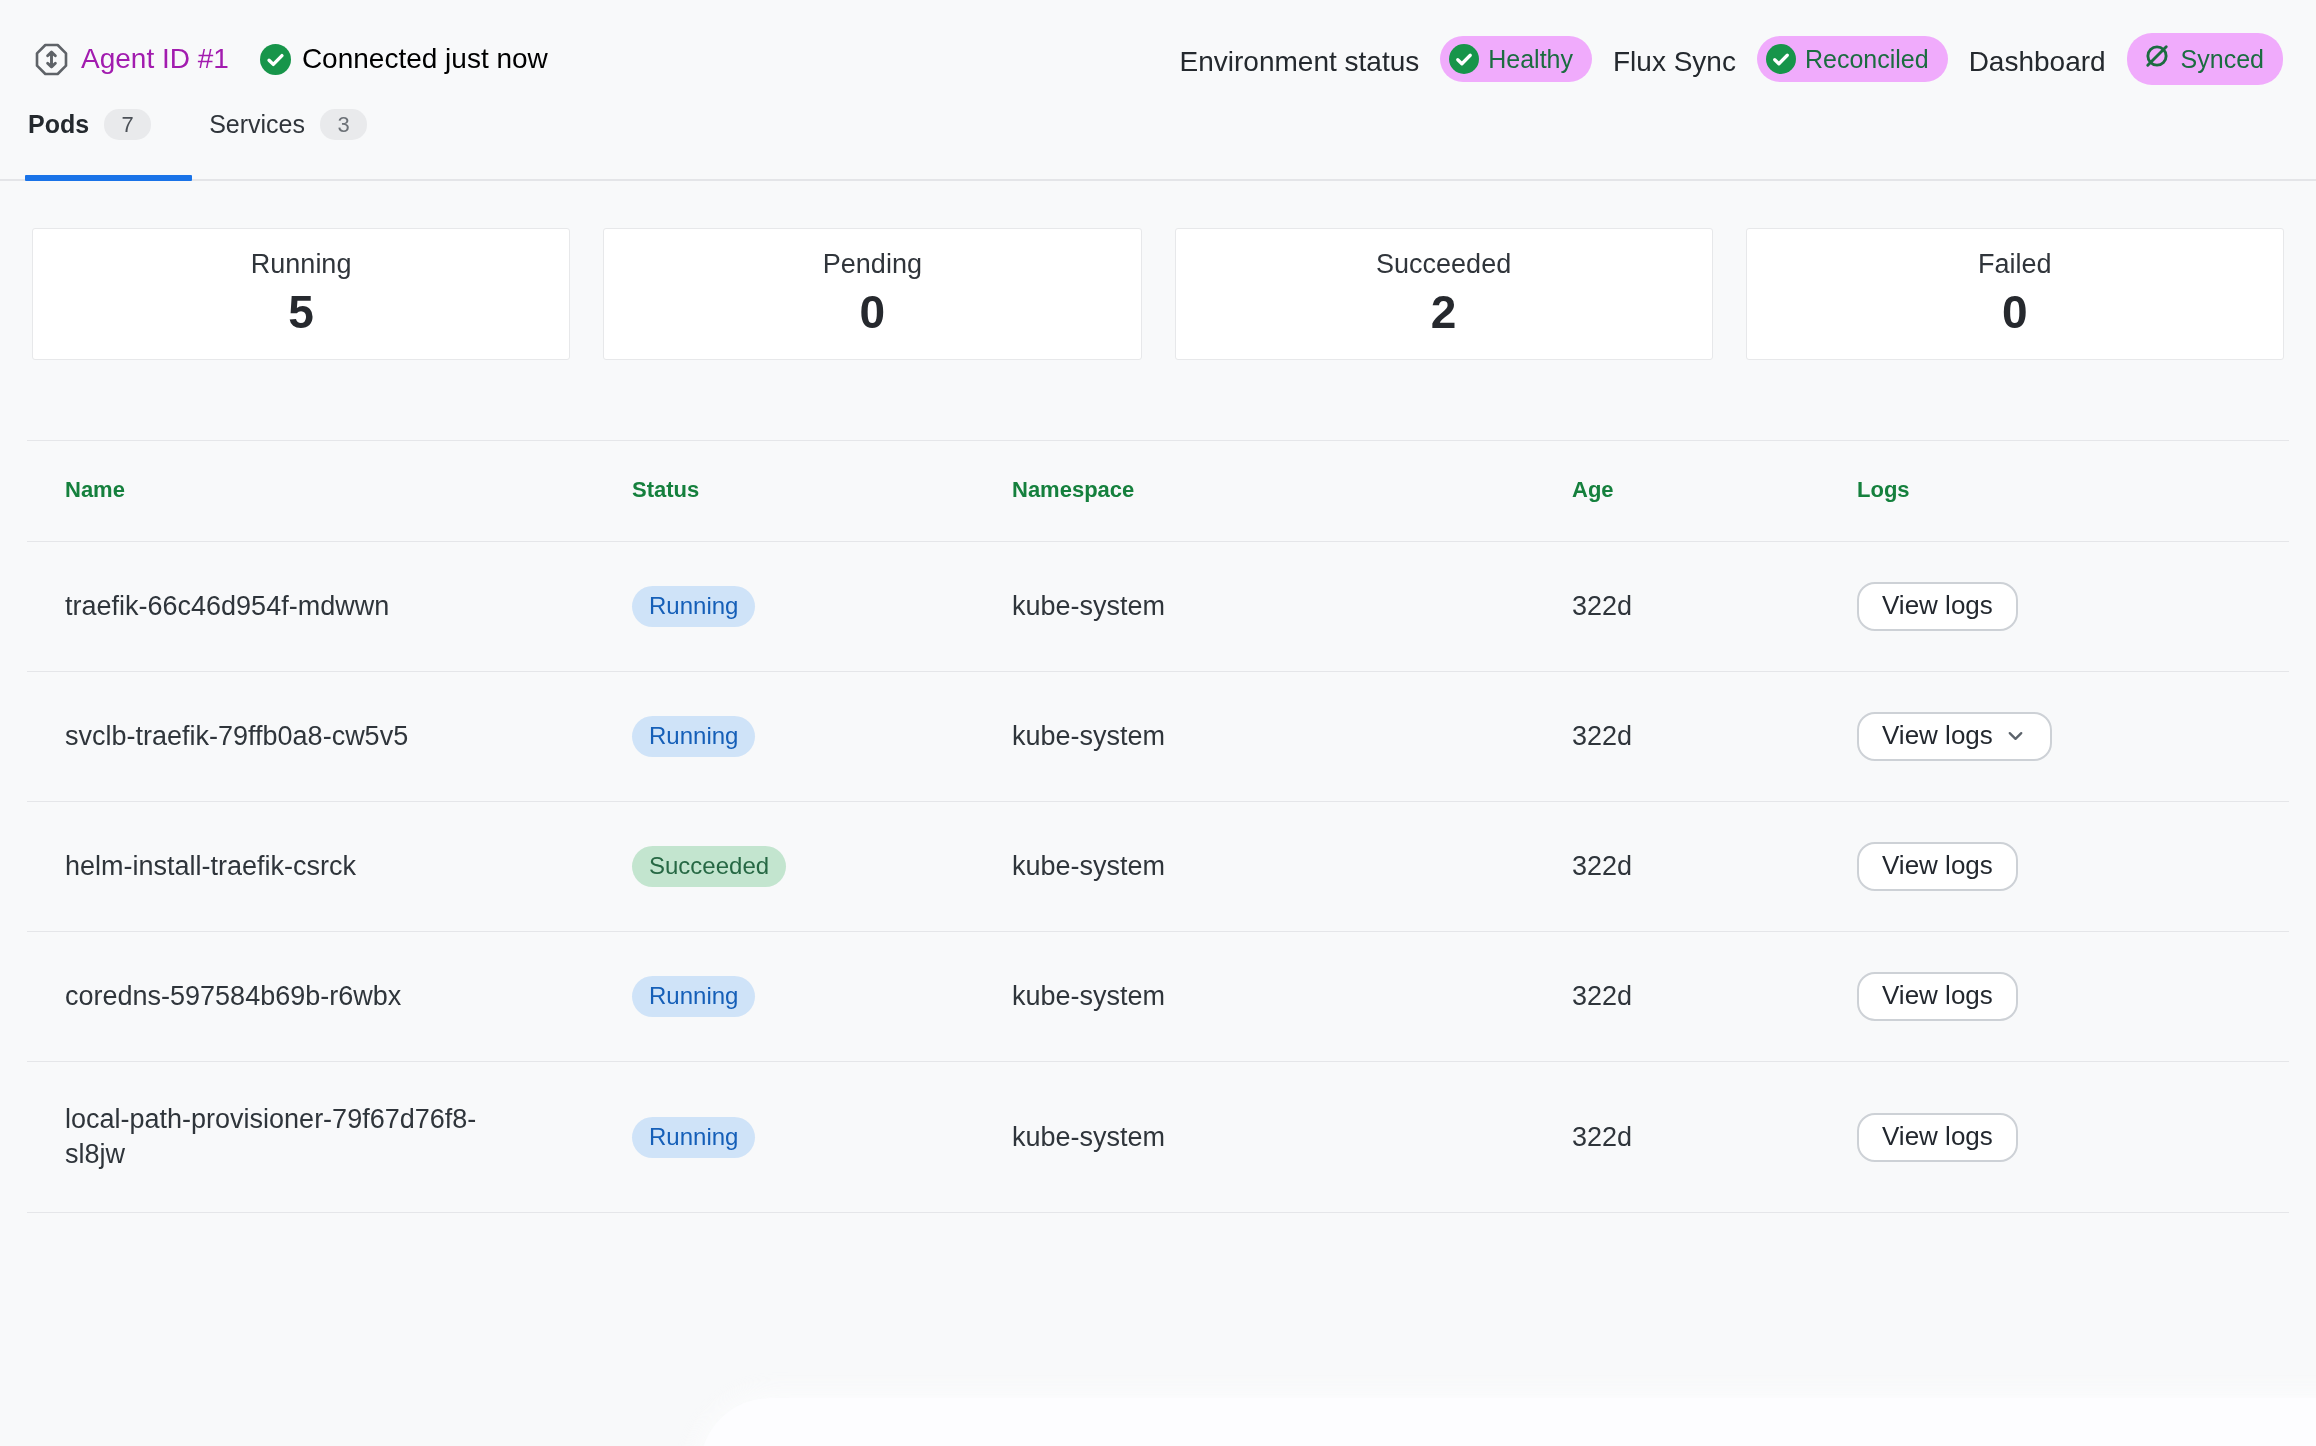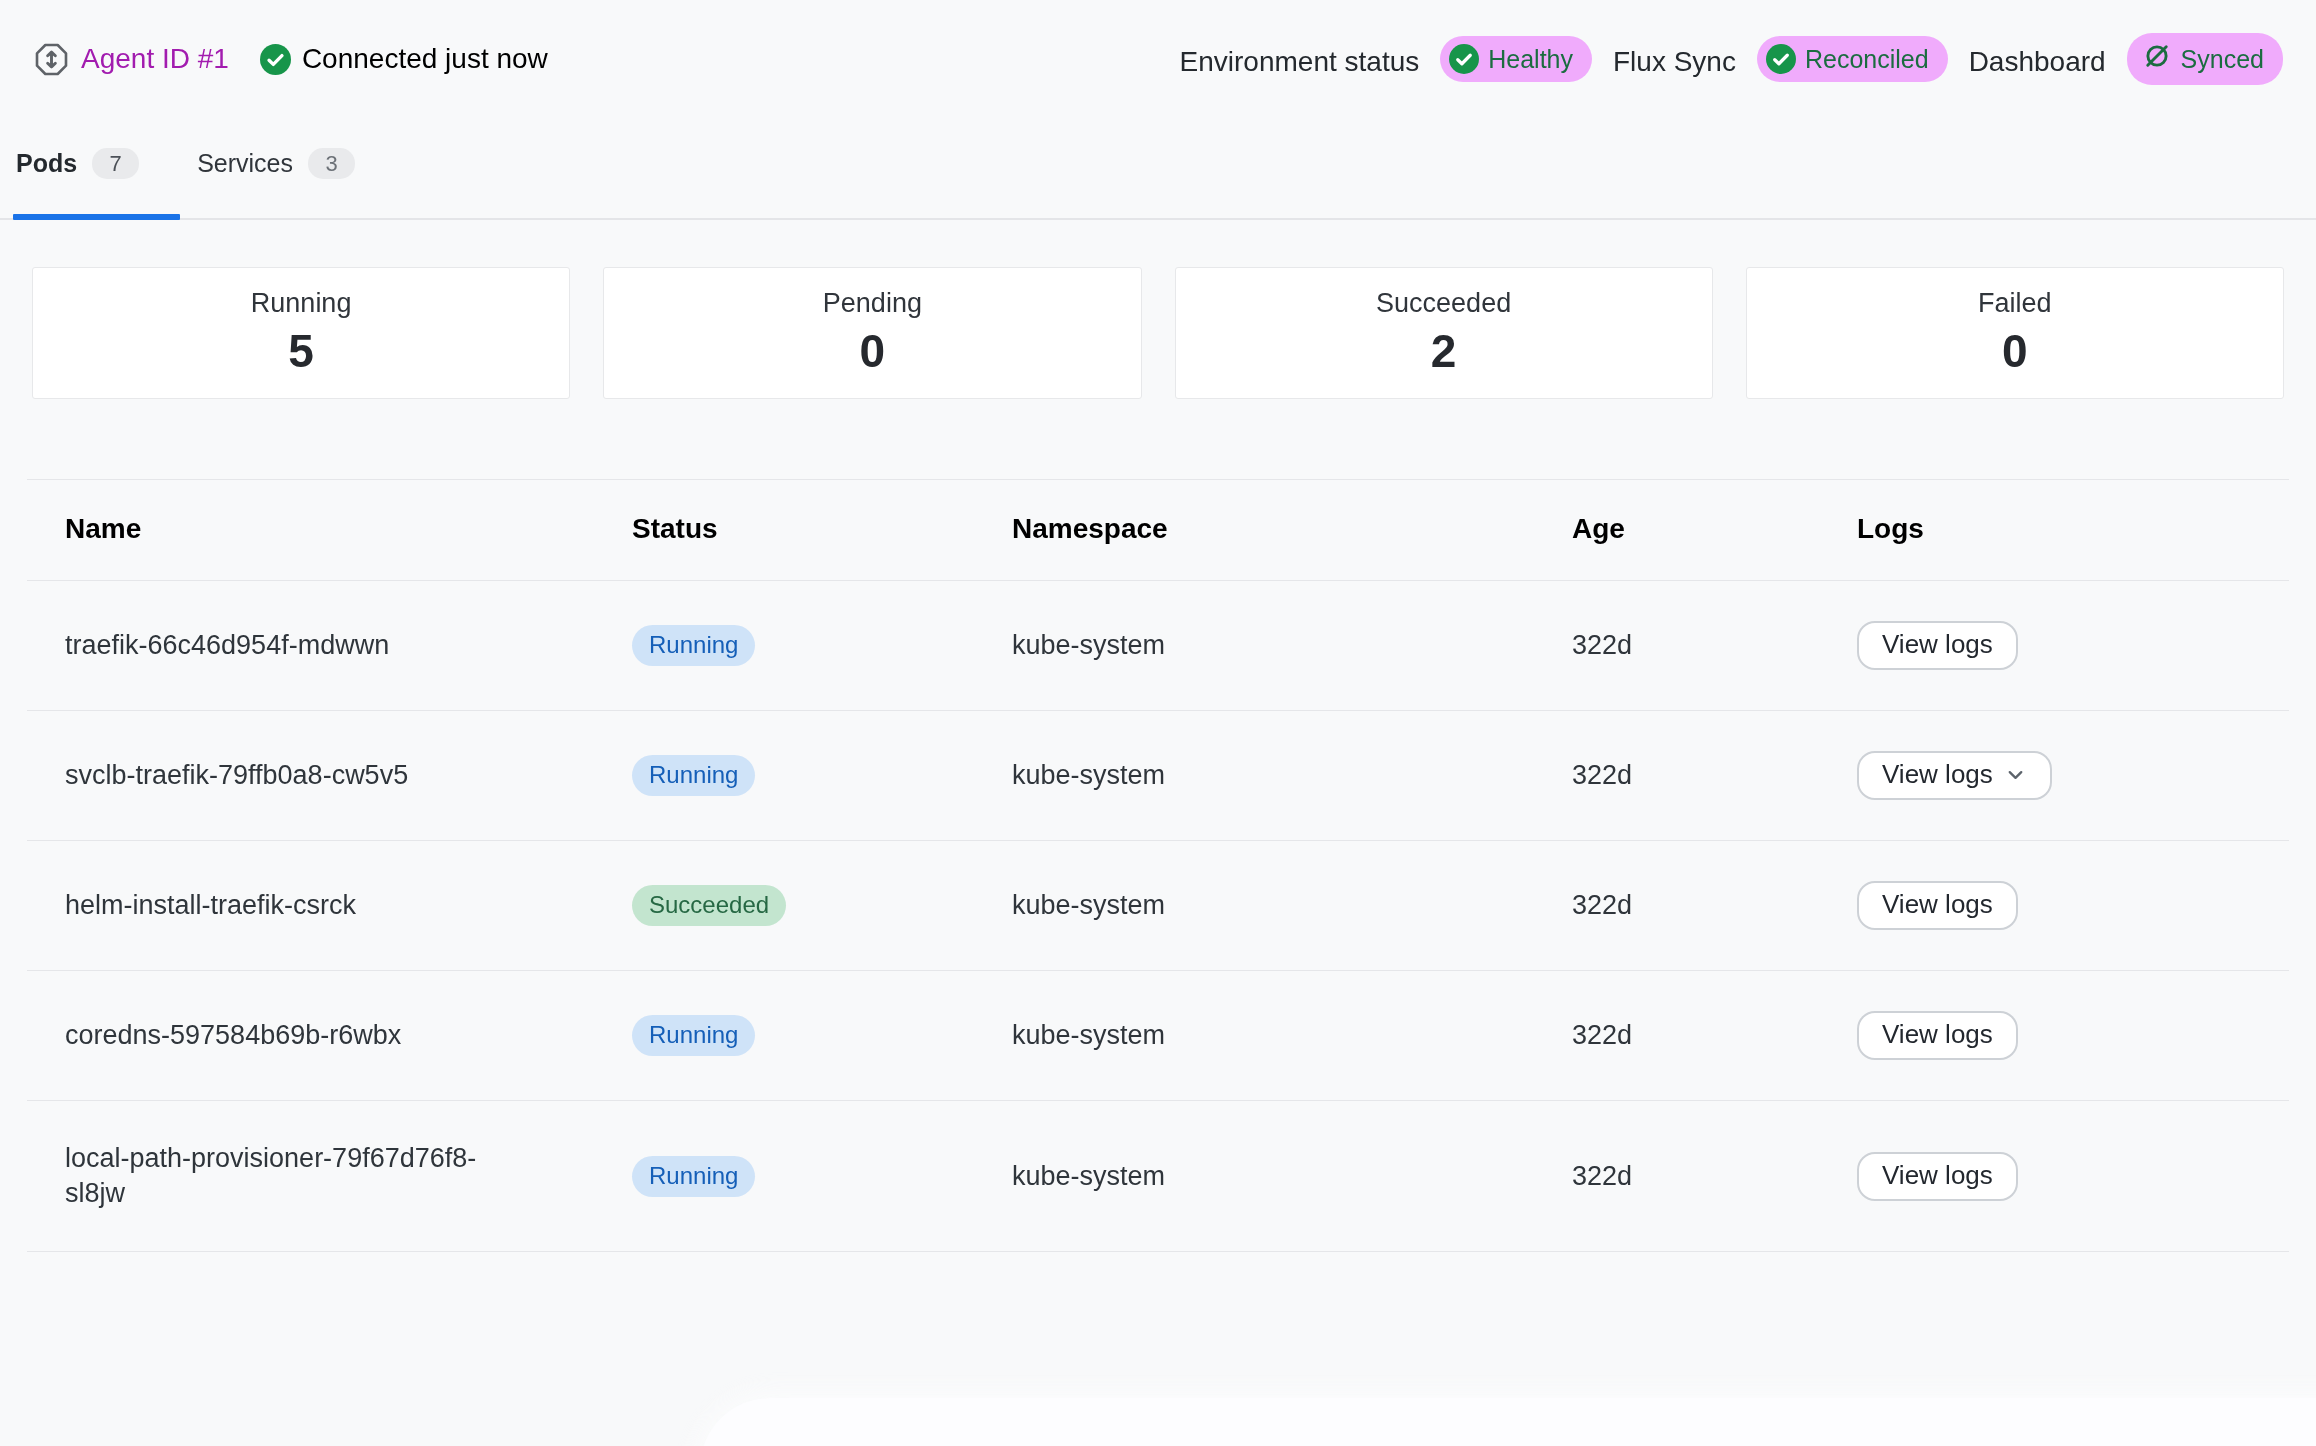--- a/index.html
+++ b/index.html
@@ -33,21 +33,21 @@
     background:#f0abfc; border-radius:25px;
     padding:8px 19px 8px 9px;
     font-size:25px; font-weight:500; color:#1b6c40;
   }
   .pill .check-circle { width:30px; height:30px; }
   .pill .sync-icon { width:30px; height:30px; margin-left:3px; }
   .pill.sync { padding-left:12px; }
 
   
   .tabs {
-    margin-top:63px; padding-left:16px;
+    margin-top:24px; padding-left:28px;
     border-bottom:2px solid #e4e5e8;
     display:flex; align-items:flex-start;
   }
   .tab {
     position:relative; display:flex; align-items:center; gap:15px;
     padding-bottom:39px; margin-right:58px; cursor:pointer;
   }
   .tab-label { font-size:25px; line-height:31px; color:#30353b; }
   .tab.active .tab-label { font-weight:700; color:#24292e; }
   .tab-count {
@@ -74,21 +74,21 @@
   .stat-value { margin-top:5px; font-size:46px; font-weight:700; color:#26292e; }
 
   
   .table-wrap { margin:80px 27px 0 27px; }
   table { width:100%; border-collapse:collapse; table-layout:fixed; }
   col.c-name{width:605px;} col.c-status{width:380px;} col.c-ns{width:560px;}
   col.c-age{width:285px;} col.c-logs{width:auto;}
   thead tr { border-top:1px solid #e5e6e9; border-bottom:1px solid #e5e6e9; }
   tbody tr { border-bottom:1px solid #e5e6e9; }
   th {
-    text-align:left; font-size:28px; font-weight:700; color:#000000;
+    text-align:left; font-size:22px; font-weight:700; color:#15803d;
     padding:33px 0 36px 0; line-height:31px;
   }
   th:first-child, td:first-child { padding-left:38px; }
   td {
     padding-top:40px; padding-bottom:40px;
     font-size:27px; line-height:35px; color:#2f353b;
     vertical-align:middle;
   }
   .pod-name { max-width:432px; overflow-wrap:break-word; }
   .badge {

